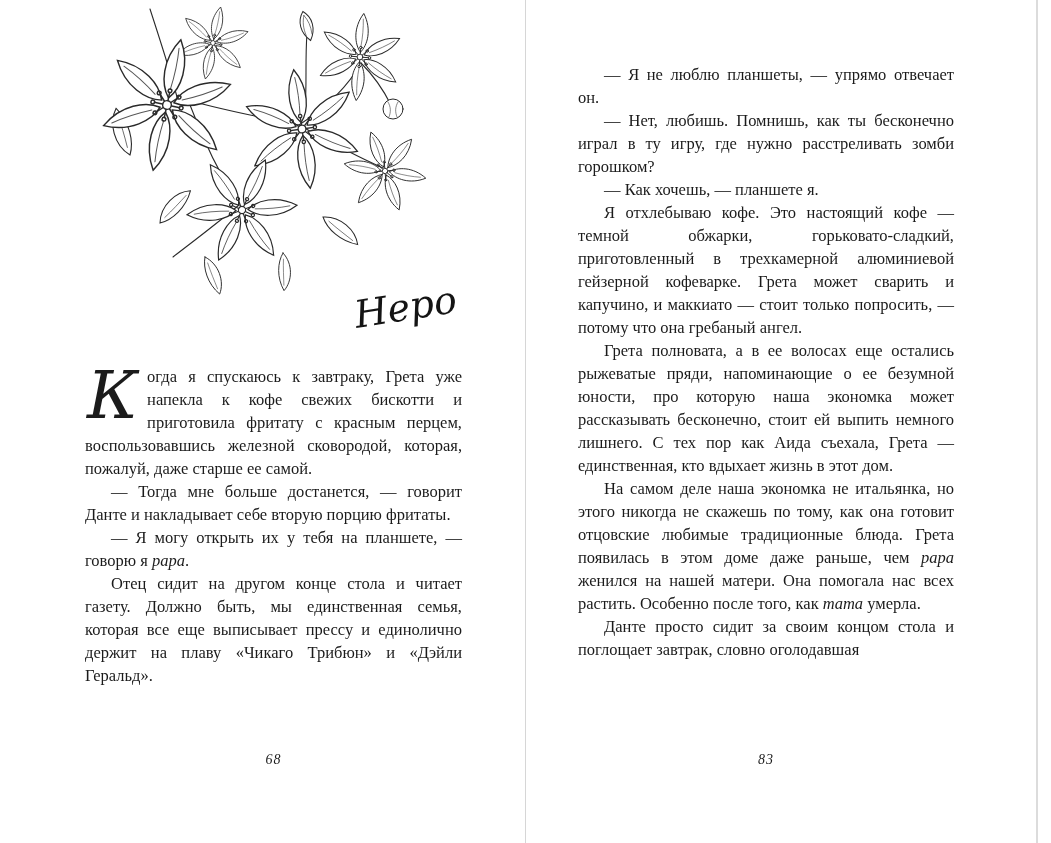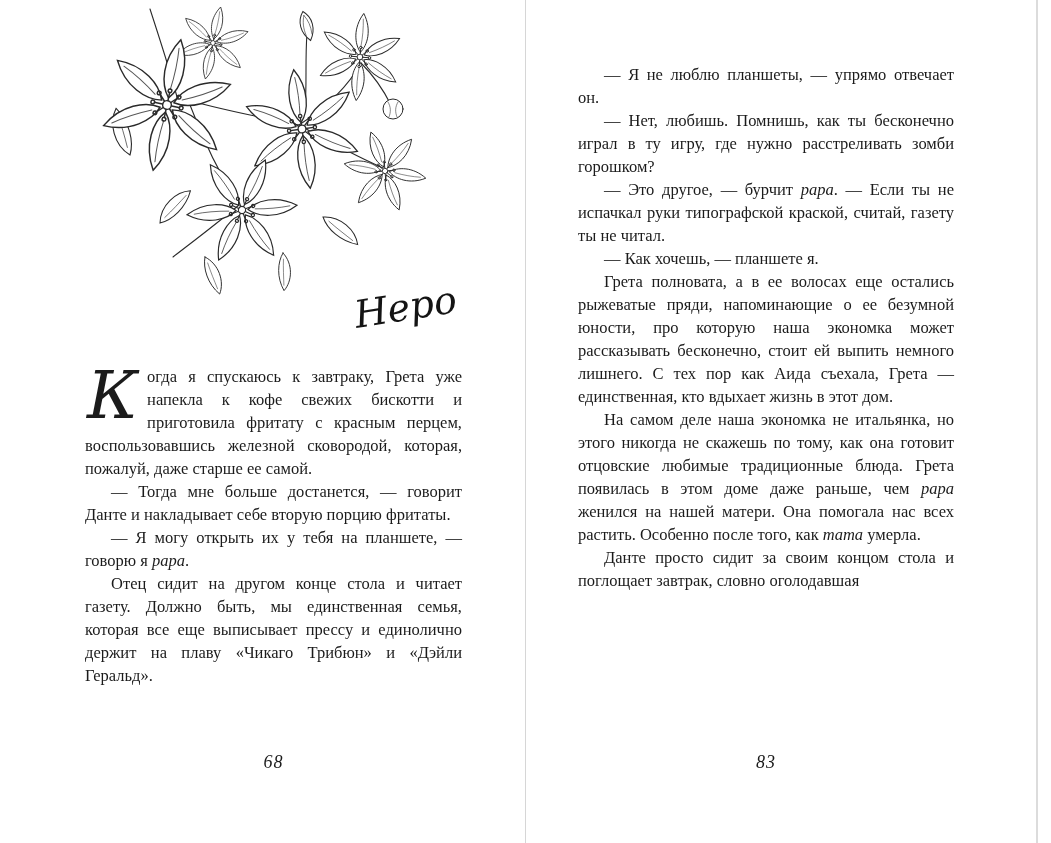--- a/index.html
+++ b/index.html
@@ -49,21 +49,21 @@
     font-family: "DejaVu Serif", "Liberation Serif", serif;
     color: #141414;
   }
 
   .ital { font-style: italic; }
 
   .pagenum {
     position: absolute; top: 752px; left: 0; right: 0;
     text-align: center;
     font-style: italic;
-    font-size: 18px; letter-spacing: 1px;
+    font-size: 14px; letter-spacing: 1px;
   }
 
   
   .art { position: absolute; left: 55px; top: 5px; overflow: visible; }
   .art path, .art line, .art circle { stroke: #2a2a2a; stroke-width: 1; fill: none; stroke-linecap: round; }
   .art .petal { fill: #ffffff; }
   .art .vein  { stroke-width: 0.7; opacity: 0.8; }
   .art .eye   { fill: #ffffff; }
   .art .stem  { stroke-width: 1.1; }
 </style>
@@ -159,22 +159,22 @@
     </div>
 
     <div class="pagenum">68</div>
   </div>
 
   <div class="page page-right">
 
     <div class="text-block" lang="ru">
       <p>— Я не люблю планшеты, — упрямо отвечает он.</p>
       <p>— Нет, любишь. Помнишь, как ты бесконечно играл в ту игру, где нужно расстреливать зомби горошком?</p>
-      <p><span>— Это другое, — бурчит </span><span class="ital">papa</span><span>. — Если ты не испачкал руки типографской краской, считай, газету ты не читал.</span></p>
       <p>— Как хочешь, — планшете я.</p>
+      <p>Я отхлебываю кофе. Это настоящий кофе — темной обжарки, горьковато-сладкий, приготовленный в трехкамерной алюминиевой гейзерной кофеварке. Грета может сварить и капучино, и маккиато — стоит только попросить, — потому что она гребаный ангел.</p>
       <p>Грета полновата, а в ее волосах еще остались рыжеватые пряди, напоминающие о ее безумной юности, про которую наша экономка может рассказывать бесконечно, стоит ей выпить немного лишнего. С тех пор как Аида съехала, Грета — единственная, кто вдыхает жизнь в этот дом.</p>
       <p><span>На самом деле наша экономка не итальянка, но этого никогда не скажешь по тому, как она готовит отцовские любимые традиционные блюда. Грета появилась в этом доме даже раньше, чем </span><span class="ital">papa</span><span> женился на нашей матери. Она помогала нас всех растить. Особенно после того, как </span><span class="ital">mama</span><span> умерла.</span></p>
       <p>Данте просто сидит за своим концом стола и поглощает завтрак, словно оголодавшая</p>
     </div>
 
     <div class="pagenum">83</div>
   </div>
 
   <div class="gutter"></div>
   <div class="edge-line"></div>

